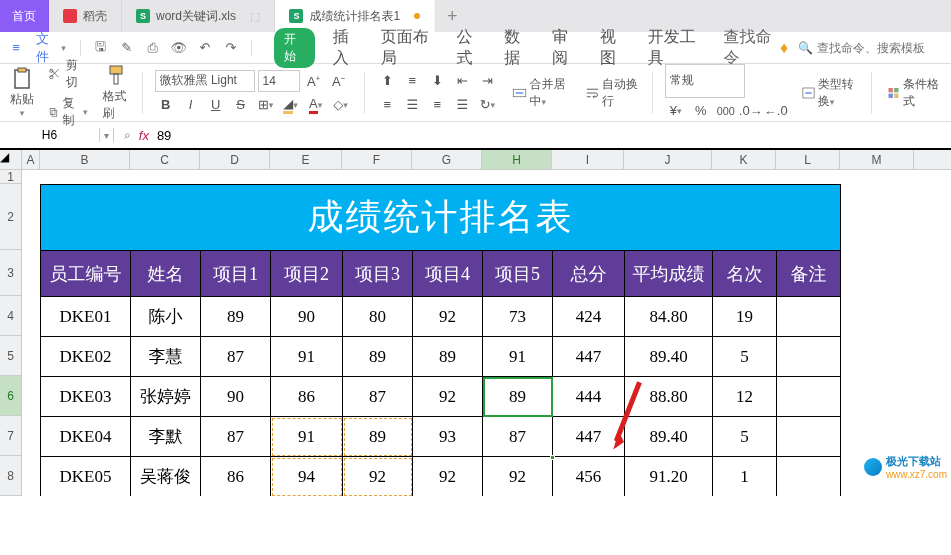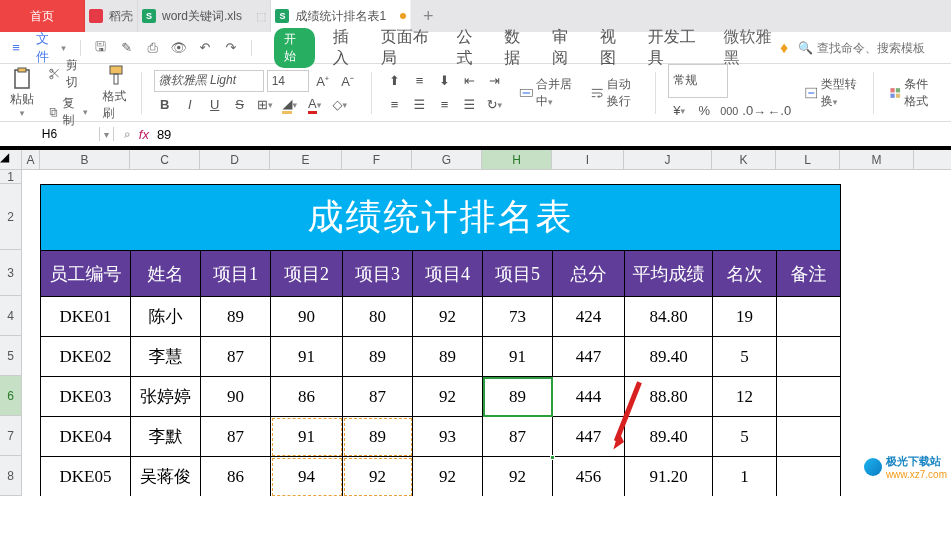--- a/index.html
+++ b/index.html
@@ -1,21 +1,21 @@
 <!DOCTYPE html>
 <html><head>
 <meta charset="utf-8">
 <style>
 * { margin: 0; padding: 0; box-sizing: border-box; }
 body { font-family: "Microsoft YaHei", sans-serif; font-size: 12px; background: #fff; overflow: hidden; width: 951px; height: 555px; }
 
 
 .tab-bar { display: flex; background: #e6e6e8; height: 32px; align-items: center; }
-.tab { display: flex; align-items: center; padding: 0 4px; height: 32px; gap: 6px; color: #555; cursor: pointer; border-right: 1px solid rgba(0,0,0,0.05);}
-.tab.home { background: #ef4444; color: #fff; font-weight: 500; padding: 0 30px;}
+.tab { display: flex; align-items: center; padding: 0 14px; height: 32px; gap: 6px; color: #555; cursor: pointer; border-right: 1px solid rgba(0,0,0,0.05);}
+.tab.home { background: #8b5cf6; color: #fff; font-weight: 500; padding: 0 12px;}
 .tab.active { background: #fff; }
 .tab-icon { width: 14px; height: 14px; display: inline-block; }
 .tab-icon.red { background: #e63946; border-radius: 2px; }
 .tab-icon.green { background: #21a366; border-radius: 2px; display:flex;align-items:center;justify-content:center;color:#fff;font-size:9px;font-weight:bold;}
 .tab-close { margin-left: 8px; color: #aaa; font-size: 11px; }
 .tab-bar .plus { padding: 0 12px; color: #888; font-size: 18px; cursor: pointer;}
 .tab .dot { width:6px; height:6px; border-radius:50%; background:#f0a020; margin-left:8px;}
 
 
 .menu-bar { display: flex; align-items: center; height: 32px; background: #fff; border-bottom: 1px solid #ddd; padding: 0 6px;}
@@ -32,30 +32,30 @@
 
 
 .ribbon { display: flex; align-items: center; height: 58px; background: #fff; border-bottom: 1px solid #ddd; padding: 0 6px; gap: 4px;}
 .ribbon-group { display: flex; flex-direction: column; gap: 2px; padding: 0 4px;}
 .ribbon-sep { width: 1px; height: 42px; background: #e0e0e0; margin: 0 4px;}
 .paste-btn { display:flex; flex-direction:column; align-items:center; color:#555; cursor:pointer; padding: 0 4px;}
 .paste-btn svg { width: 24px; height: 24px;}
 .small-btn { display: flex; align-items: center; gap: 4px; color: #555; font-size: 12px; cursor: pointer; padding: 1px 3px;}
 .small-btn svg { width: 14px; height: 14px;}
 .font-select { border: 1px solid #ccc; height: 22px; font-size: 12px; padding: 0 4px; background: #fff; color:#555;}
-.font-select.name { width: 110px; font-style: italic;}
+.font-select.name { width: 100px;}
 .font-select.size { width: 42px;}
 .btn-row { display: flex; align-items: center; gap: 3px;}
 .fmt-btn { width: 22px; height: 22px; display: flex; align-items:center; justify-content:center; color:#555; cursor:pointer; font-size:13px; border:1px solid transparent;}
 .big-btn { display:flex; flex-direction:row; align-items:center; color:#555; font-size:12px; cursor:pointer; padding: 0 6px; gap:2px;}
 .big-btn svg { width:20px; height:20px;}
-.num-select { border:1px solid #ccc; height:22px; width:60px; font-size:12px; background:#fff; padding:16px 4px; color:#555;}
-
-
-.formula-bar { display:flex; align-items:center; height:28px; border-bottom:4px solid #000000; background:#fff;}
+.num-select { border:1px solid #ccc; height:22px; width:80px; font-size:12px; background:#fff; padding:16px 4px; color:#555;}
+
+
+.formula-bar { display:flex; align-items:center; height:28px; border-bottom:2px solid #000000; background:#fff;}
 .name-box { width:100px; border:none; border-right:1px solid #ccc; text-align:center; font-size:12px; height:100%; padding:0 8px;}
 .name-box-wrap { display:flex; align-items:center; border-right:1px solid #ccc;}
 .name-drop { padding:0 4px; color:#888; font-size:10px;}
 .fx-area { display:flex; align-items:center; gap:8px; padding:0 10px; flex:1;}
 .fx-icon { color:#be185d; font-style:italic; font-size:13px;}
 .formula-input { border:none; outline:none; font-size:13px; flex:1; height:100%;}
 
 
 .sheet { position: relative; overflow:hidden;}
 .col-headers { display:flex; background:#eef0f2; border-bottom:1px solid #ccc; height:20px;}
@@ -132,21 +132,21 @@
     <div class="ribbon-tabs">
       <div class="ribbon-tab active">开始</div>
       <div class="ribbon-tab">插入</div>
       <div class="ribbon-tab">页面布局</div>
       <div class="ribbon-tab">公式</div>
       <div class="ribbon-tab">数据</div>
       <div class="ribbon-tab">审阅</div>
       <div class="ribbon-tab">视图</div>
       <div class="ribbon-tab">开发工具</div>
       <div class="ribbon-tab member">
-          <span>微软雅黑</span>
+          <span>查找命令</span>
           <span style="color:#f0a020">♦</span>
         </div>
     </div>
   </div>
   <div class="search-box">
     <span>🔍</span>
     <input style="border: none; outline: none; font-size: 12px; width: 120px; color: rgb(170, 170, 170); background: transparent;" placeholder="查找命令、搜索模板">
   </div>
 </div>
 

